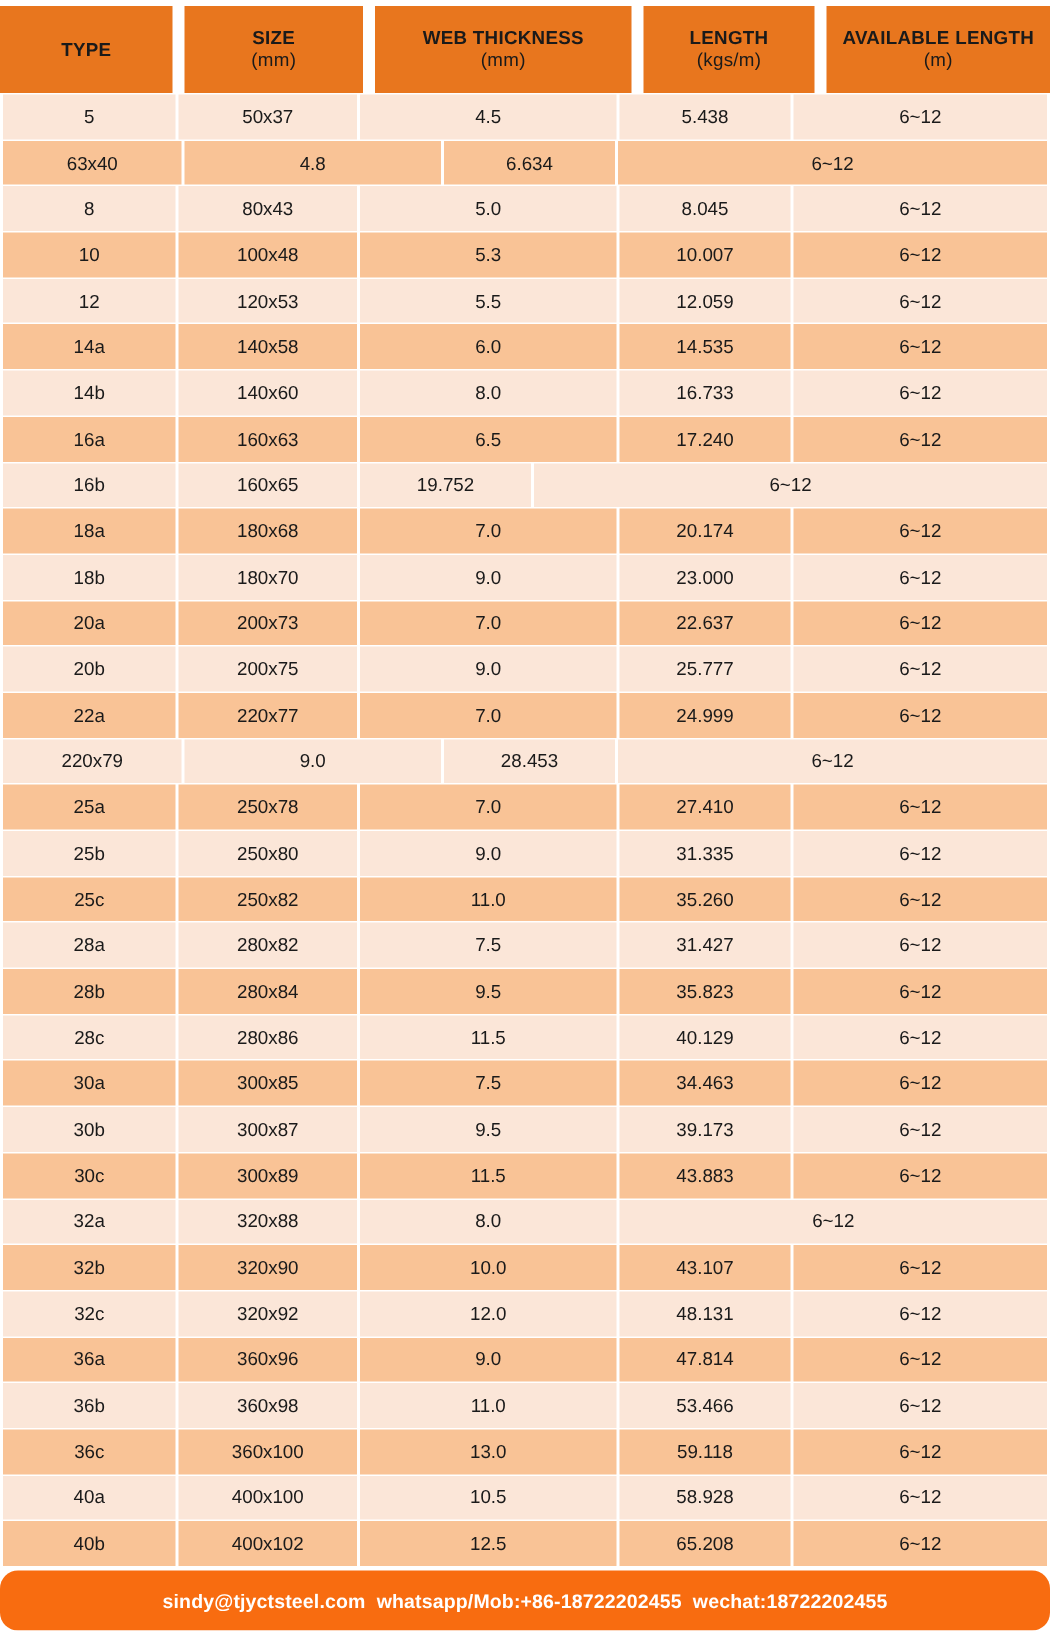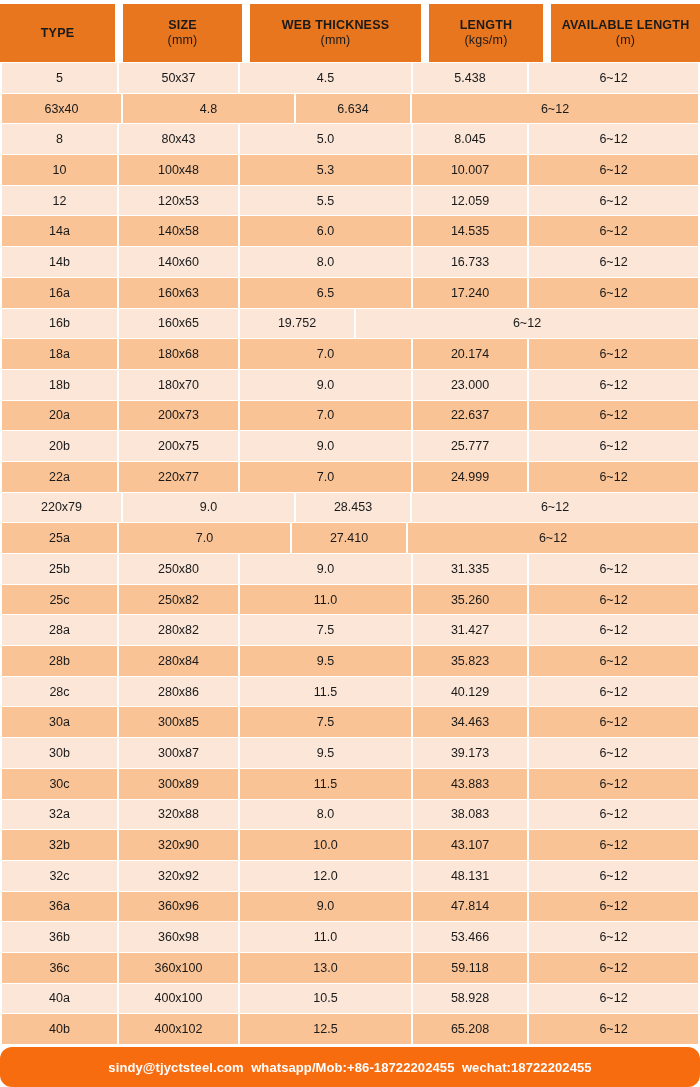--- a/index.html
+++ b/index.html
@@ -228,20 +228,21 @@
         <div class="td c4">6~12</div>
       </div>
       <div class="tr odd">
         <div class="td c1">220x79</div>
         <div class="td c2">9.0</div>
         <div class="td c3">28.453</div>
         <div class="td c4">6~12</div>
       </div>
       <div class="tr even">
         <div class="td c0">25a</div>
+        <div class="td c1">250x78</div>
         <div class="td c2">7.0</div>
         <div class="td c3">27.410</div>
         <div class="td c4">6~12</div>
       </div>
       <div class="tr odd">
         <div class="td c0">25b</div>
         <div class="td c1">250x80</div>
         <div class="td c2">9.0</div>
         <div class="td c3">31.335</div>
         <div class="td c4">6~12</div>
@@ -292,21 +293,20 @@
         <div class="td c0">30c</div>
         <div class="td c1">300x89</div>
         <div class="td c2">11.5</div>
         <div class="td c3">43.883</div>
         <div class="td c4">6~12</div>
       </div>
       <div class="tr odd">
         <div class="td c0">32a</div>
         <div class="td c1">320x88</div>
         <div class="td c2">8.0</div>
-        <div class="td c3">38.083</div>
         <div class="td c4">6~12</div>
       </div>
       <div class="tr even">
         <div class="td c0">32b</div>
         <div class="td c1">320x90</div>
         <div class="td c2">10.0</div>
         <div class="td c3">43.107</div>
         <div class="td c4">6~12</div>
       </div>
       <div class="tr odd">

